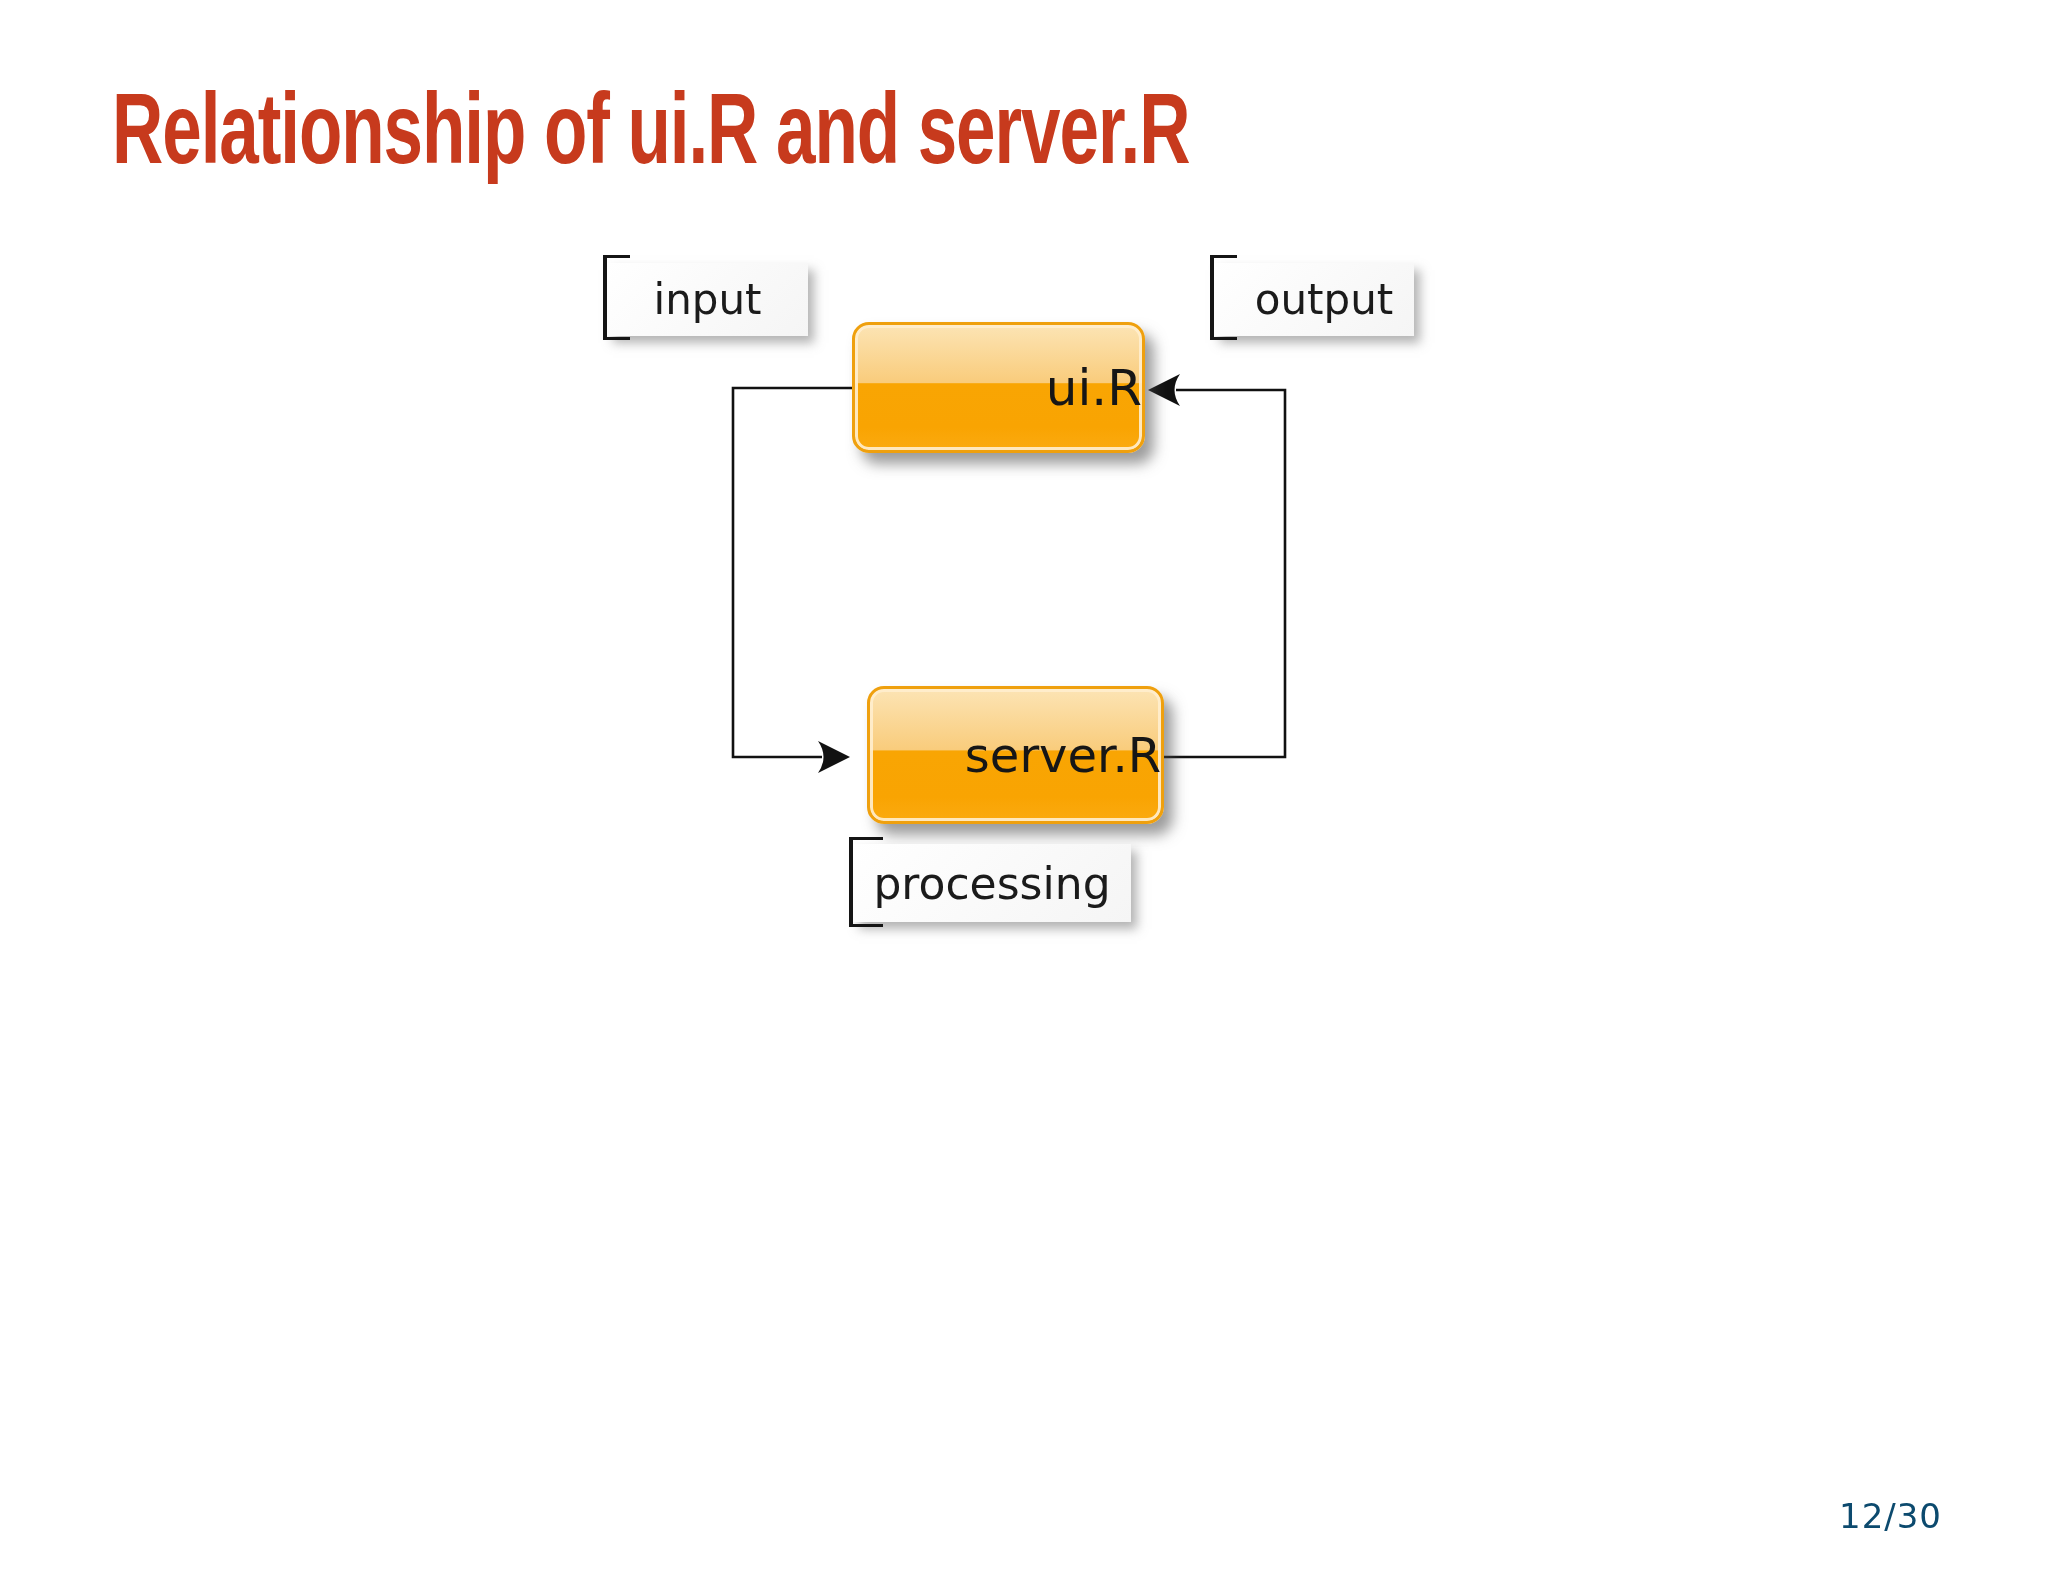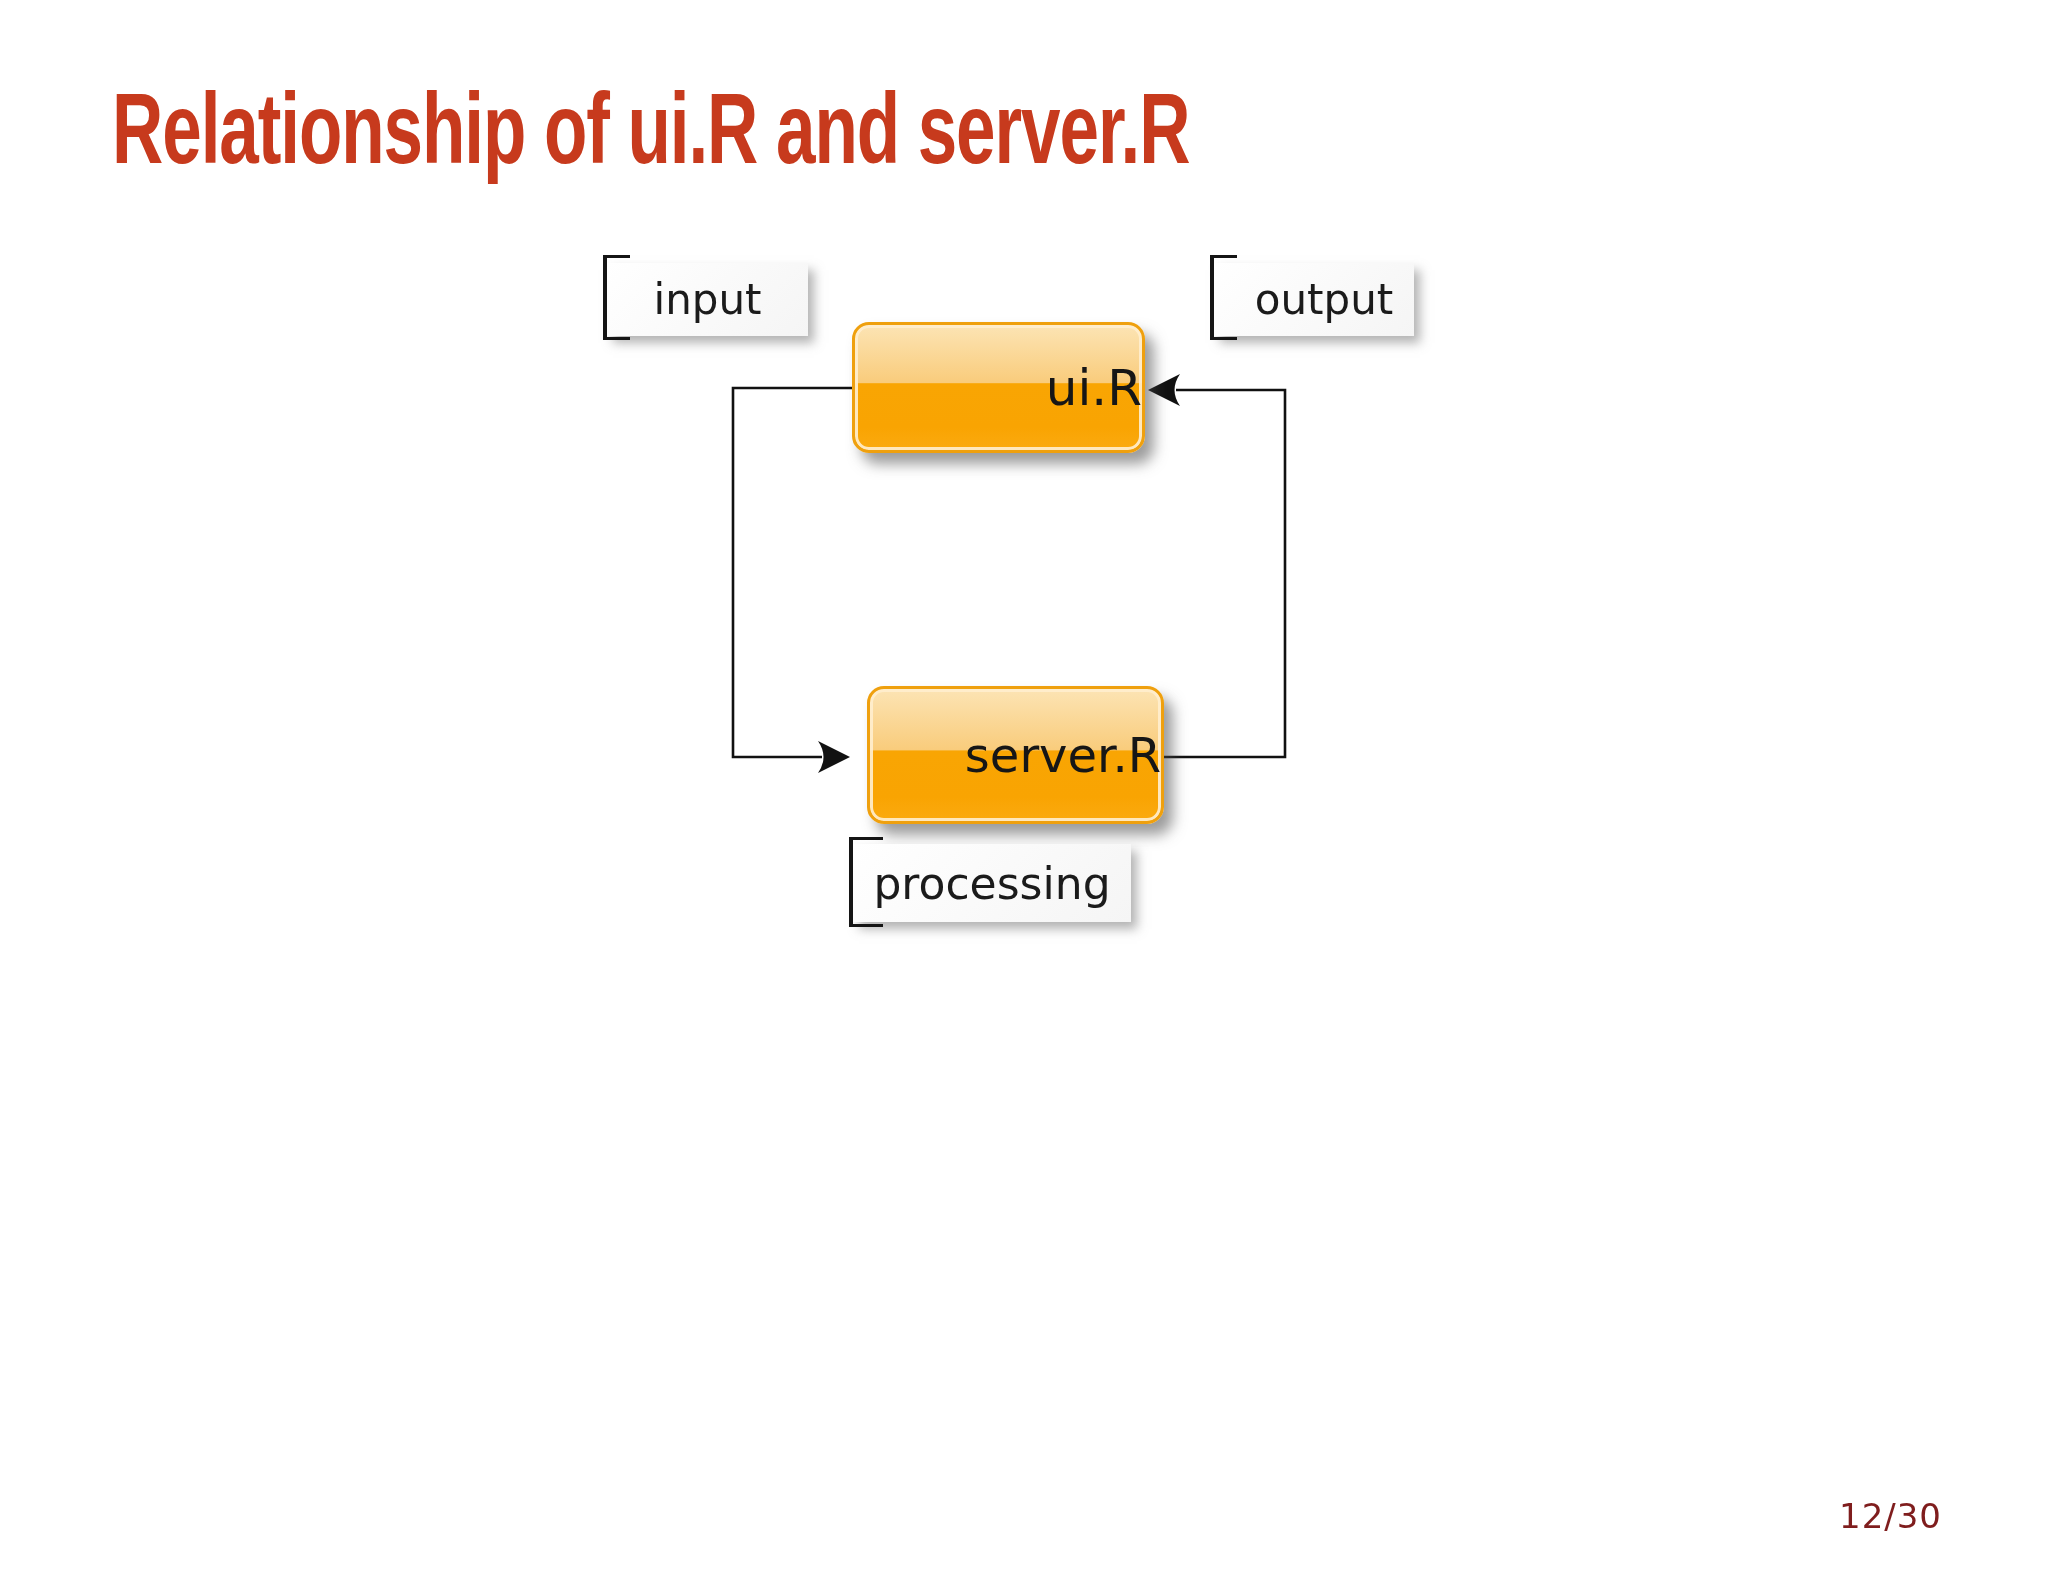--- a/index.html
+++ b/index.html
@@ -45,21 +45,21 @@
   .bracket{
     position:absolute;left:-4px;top:-8px;bottom:-4px;width:23px;
     border-left:4px solid #151515;
     border-top:3px solid #151515;
     border-bottom:3px solid #151515;
   }
   .annot-processing .bracket{top:-7px;bottom:-5px;width:30px;}
 
   .page-number{
     position:absolute;right:106px;top:1496px;
-    font-size:34px;color:#7f1d1d;letter-spacing:1px;
+    font-size:34px;color:#0c4a6e;letter-spacing:1px;
   }
 </style>
 </head>
 <body>
 
 <h1 class="title">Relationship of ui.R and server.R</h1>
 
 <div class="diagram">
 
   <svg class="connectors" viewBox="0 0 2048 1582" xmlns="http://www.w3.org/2000/svg" aria-hidden="true">

